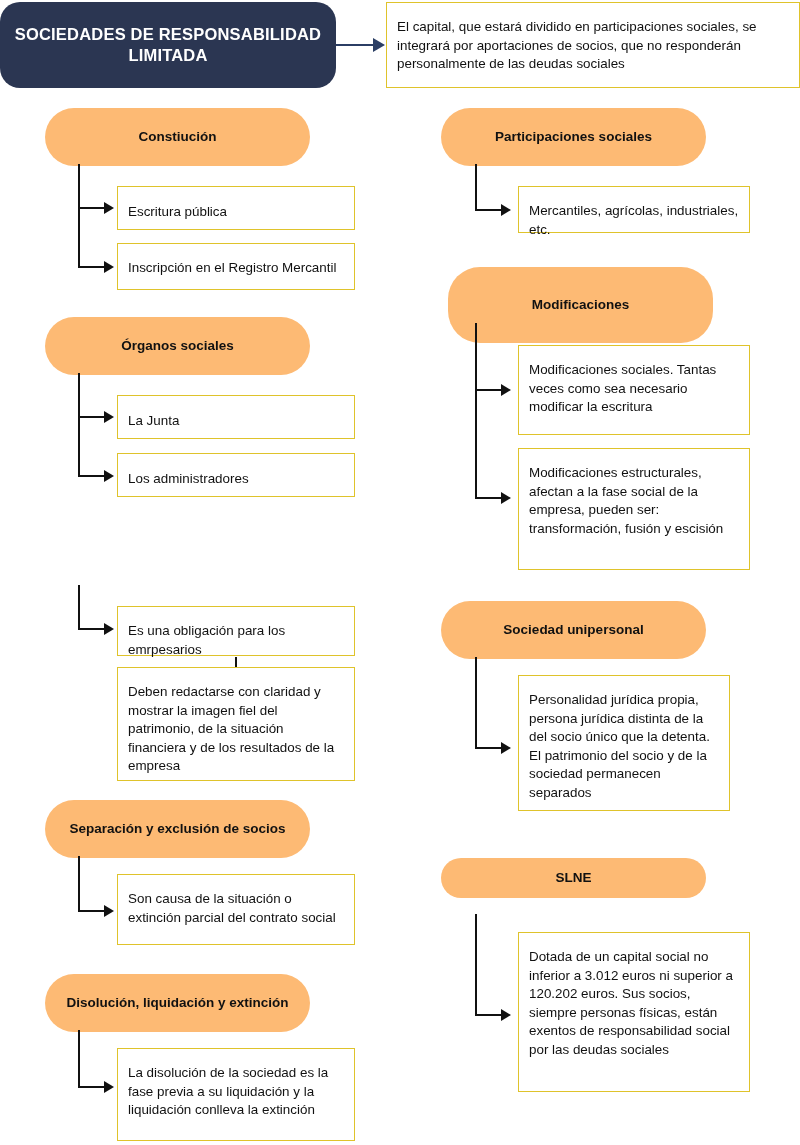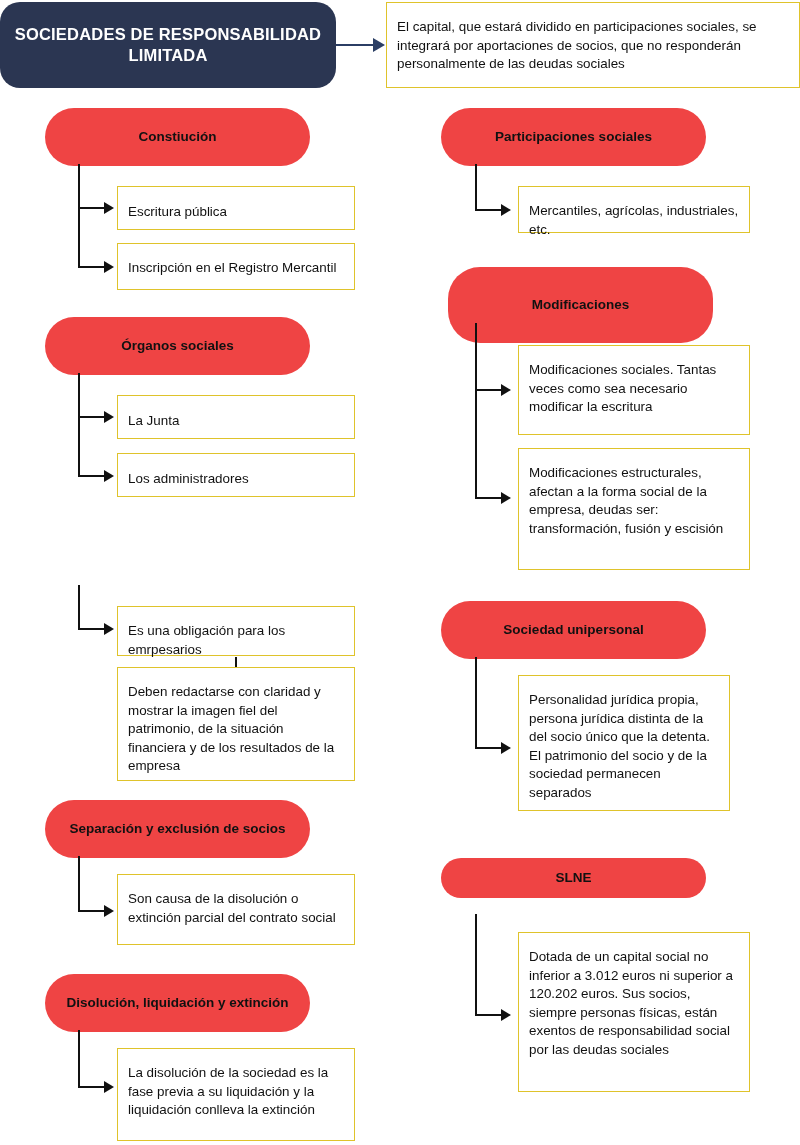--- a/index.html
+++ b/index.html
@@ -17,21 +17,21 @@
     display:flex;align-items:center;justify-content:center;
     box-sizing:border-box;padding:4px 10px;
   }
   .title-card .t{
     color:#ffffff;font-weight:bold;font-size:16.5px;line-height:1.25;
     text-align:center;letter-spacing:.2px;
   }
 
   
   .pill{
-    position:absolute;background:#ef4444;border-radius:32px;
+    position:absolute;background:#fdba74;border-radius:32px;
     display:flex;align-items:center;justify-content:center;
     box-sizing:border-box;padding:2px 14px;
   }
   .pill .t{
     font-weight:bold;font-size:13.5px;color:#111111;text-align:center;
     line-height:1.2;
   }
 
   
   .note{
@@ -124,21 +124,21 @@
   </div>
 
   <div class="pill" style="left:45px;top:800px;width:265px;height:58px;">
     <div class="t">Separación y exclusión de socios</div>
   </div>
   <div class="vline" style="left:78px;top:856px;height:56px;"></div>
   <div class="hline" style="left:78px;top:910px;width:28px;"></div>
   <div class="arrow" style="left:104px;top:905px;"></div>
 
   <div class="note" style="left:117px;top:874px;width:238px;height:71px;">
-    <div class="t">Son causa de la disolución o extinción parcial del contrato social</div>
+    <div class="t">Son causa de la situación o extinción parcial del contrato social</div>
   </div>
 
   <div class="pill" style="left:45px;top:974px;width:265px;height:58px;">
     <div class="t">Disolución, liquidación y extinción</div>
   </div>
   <div class="vline" style="left:78px;top:1030px;height:58px;"></div>
   <div class="hline" style="left:78px;top:1086px;width:28px;"></div>
   <div class="arrow" style="left:104px;top:1081px;"></div>
 
   <div class="note" style="left:117px;top:1048px;width:238px;height:93px;">
@@ -162,21 +162,21 @@
   <div class="vline" style="left:475px;top:323px;height:176px;"></div>
   <div class="hline" style="left:475px;top:389px;width:28px;"></div>
   <div class="arrow" style="left:501px;top:384px;"></div>
   <div class="hline" style="left:475px;top:497px;width:28px;"></div>
   <div class="arrow" style="left:501px;top:492px;"></div>
 
   <div class="note" style="left:518px;top:345px;width:232px;height:90px;">
     <div class="t">Modificaciones sociales. Tantas veces como sea necesario modificar la escritura</div>
   </div>
   <div class="note" style="left:518px;top:448px;width:232px;height:122px;">
-    <div class="t">Modificaciones estructurales, afectan a la forma social de la empresa, deudas ser: transformación, fusión y escisión</div>
+    <div class="t">Modificaciones estructurales, afectan a la fase social de la empresa, pueden ser: transformación, fusión y escisión</div>
   </div>
 
   <div class="pill" style="left:441px;top:601px;width:265px;height:58px;">
     <div class="t">Sociedad unipersonal</div>
   </div>
   <div class="vline" style="left:475px;top:657px;height:92px;"></div>
   <div class="hline" style="left:475px;top:747px;width:28px;"></div>
   <div class="arrow" style="left:501px;top:742px;"></div>
 
   <div class="note" style="left:518px;top:675px;width:212px;height:136px;">

